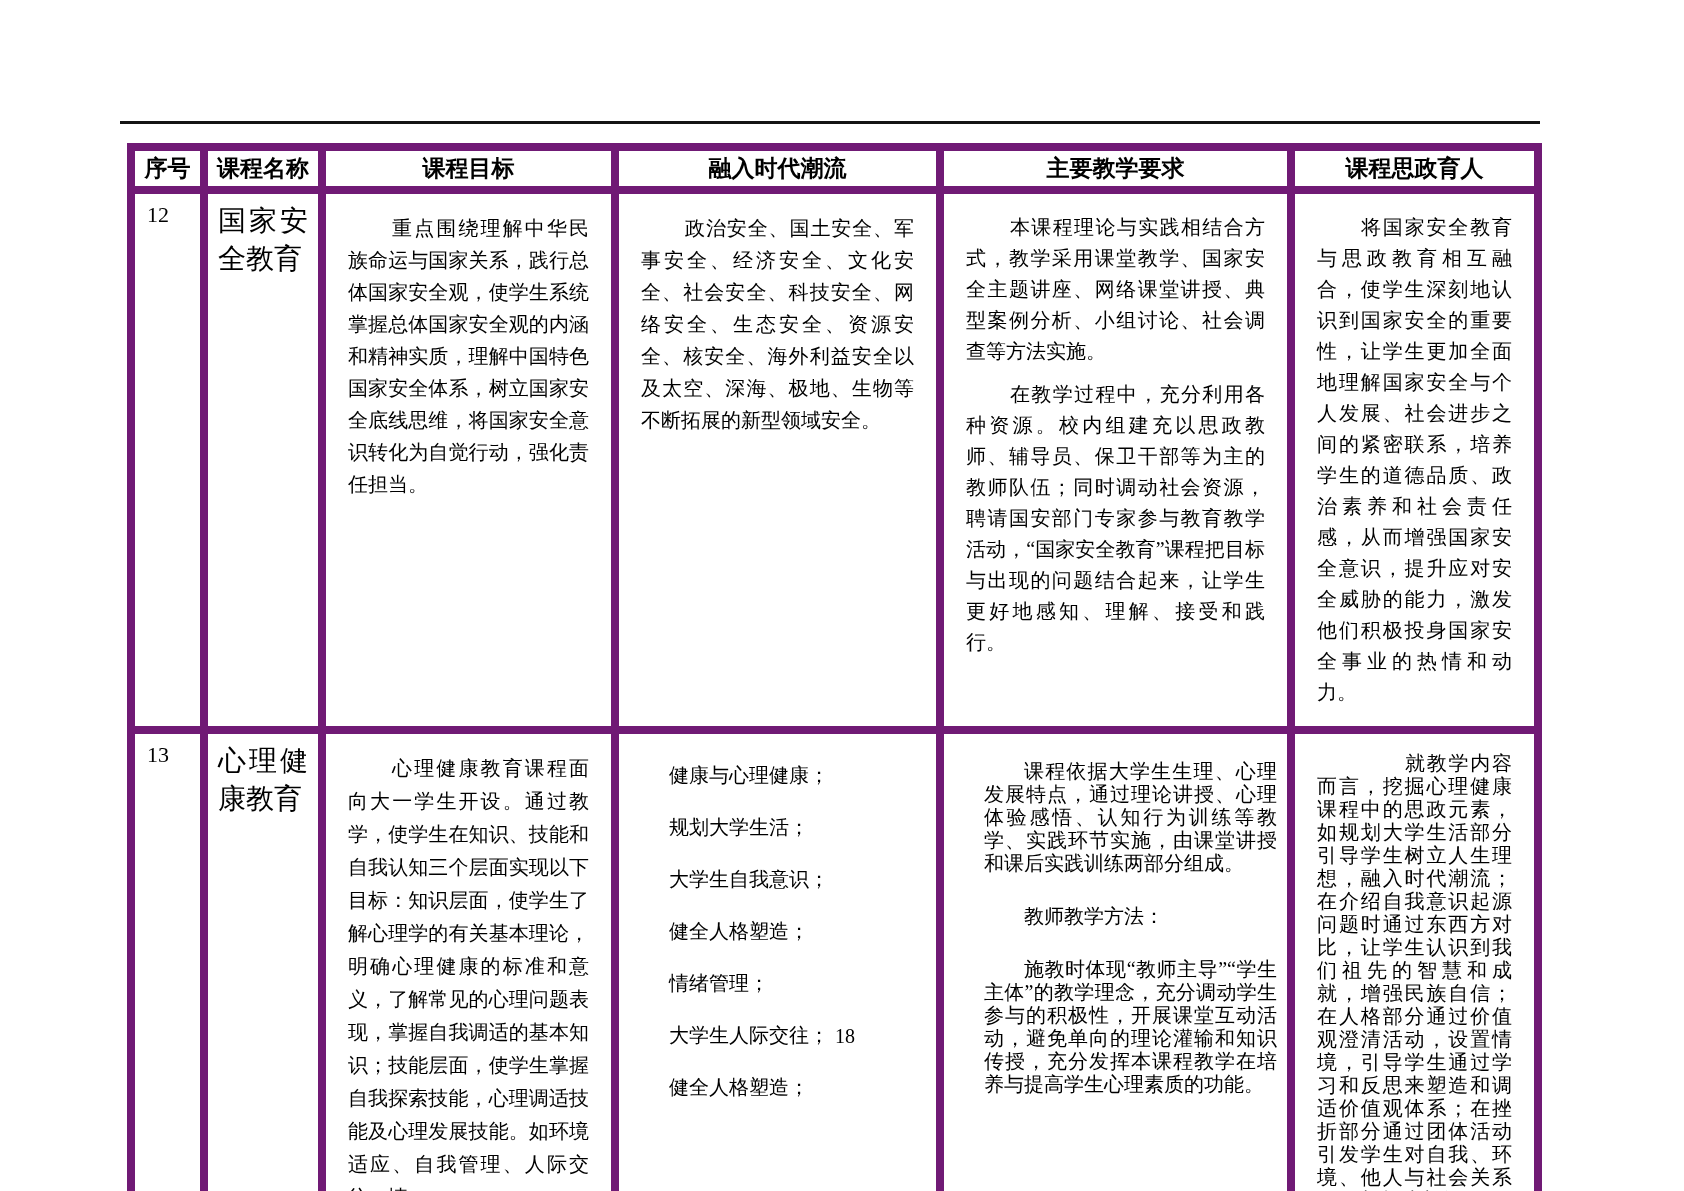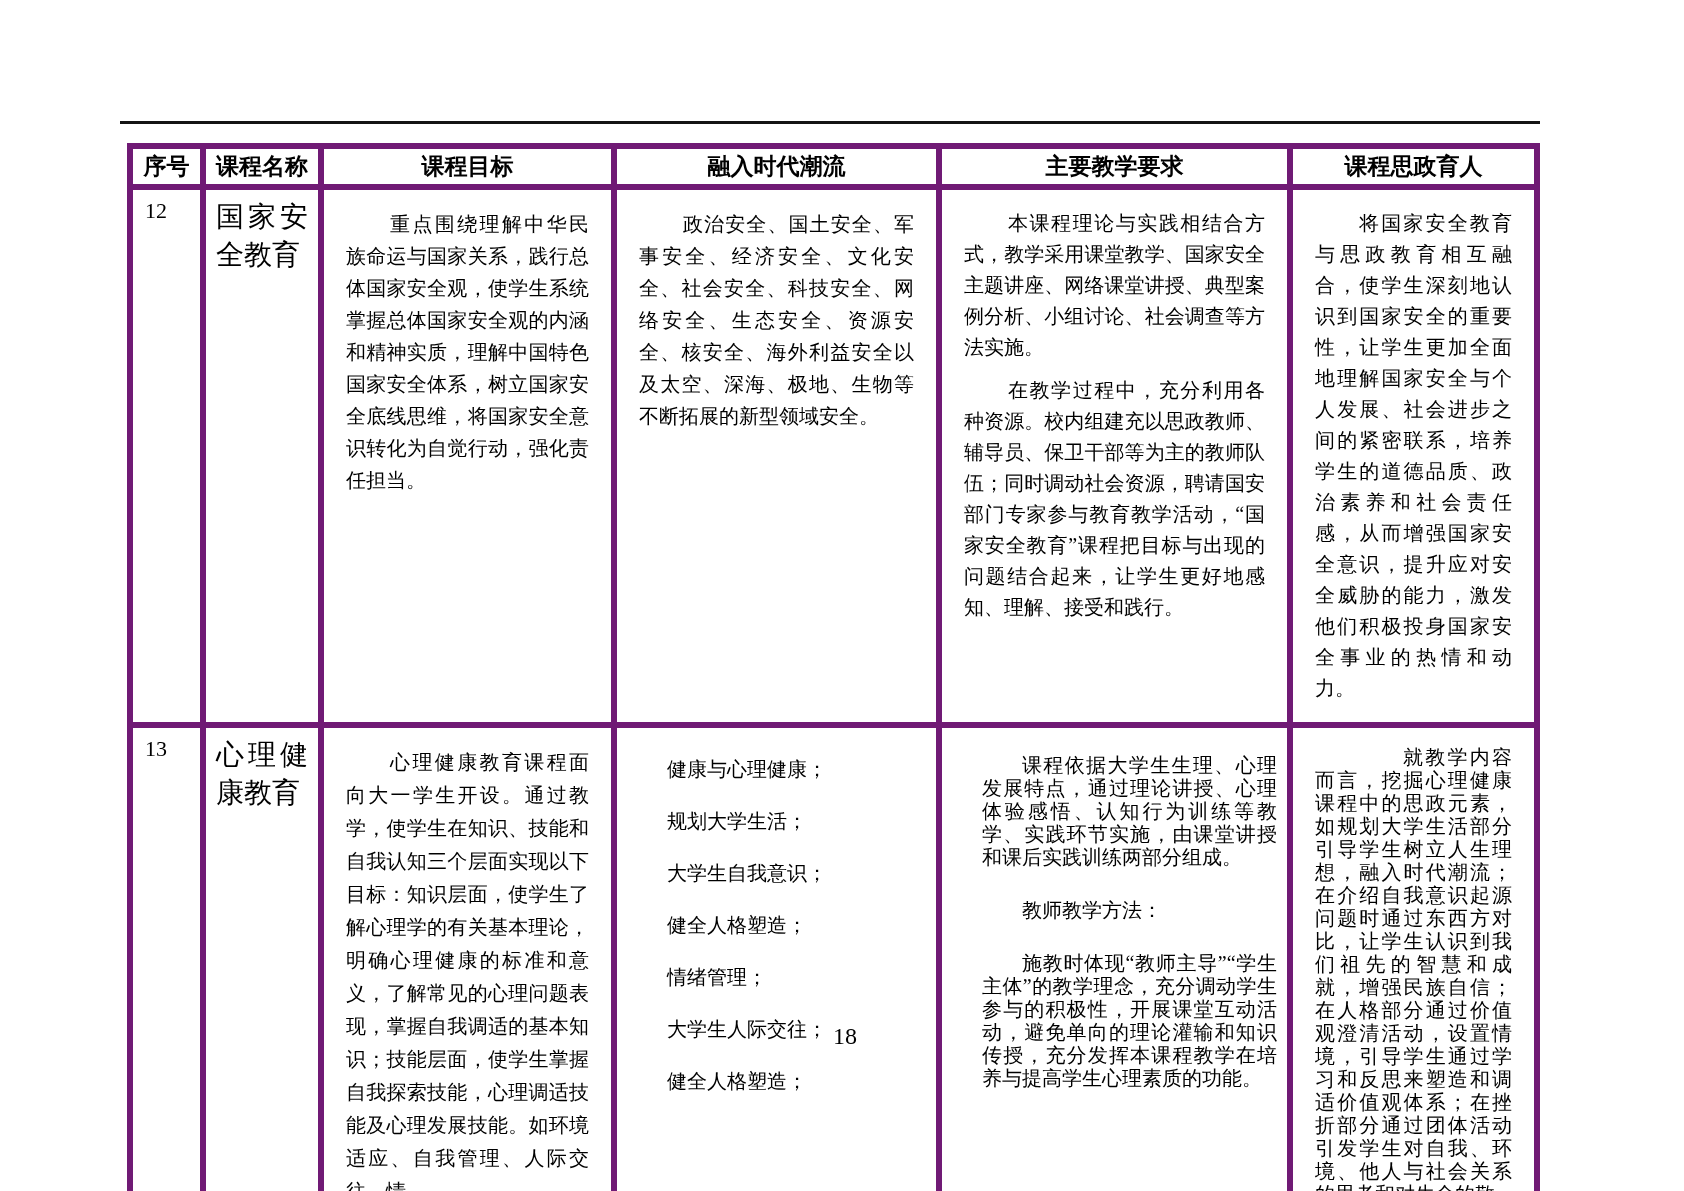--- a/index.html
+++ b/index.html
@@ -22,21 +22,21 @@
     background: #141414;
   }
   table.course-table {
     position: absolute;
     left: 127px; top: 143px;
     width: 1407px;
     border-collapse: collapse;
     table-layout: fixed;
   }
   th, td {
-    border: 6px solid #701a75;
+    border: 8px solid #701a75;
     vertical-align: top;
     overflow: hidden;
   }
   tr.header-row { height: 37px; }
   th {
     font-family: "Liberation Sans", sans-serif;
     font-weight: bold;
     font-size: 23px;
     text-align: center;
     vertical-align: middle;
@@ -88,21 +88,21 @@
     font-size: 20px;
     line-height: 23px;
     text-indent: 2em;
   }
   .ideo-13 .para.indent-wide { text-indent: 4.4em; }
   .page-number {
     position: absolute;
     top: 1024px;
     left: 845px;
     transform: translateX(-50%);
-    font-size: 24px;
+    font-size: 20px;
     line-height: 24px;
   }
 </style>
 </head>
 <body>
 
 <div class="page">
 
   <div class="top-rule"></div>
 

